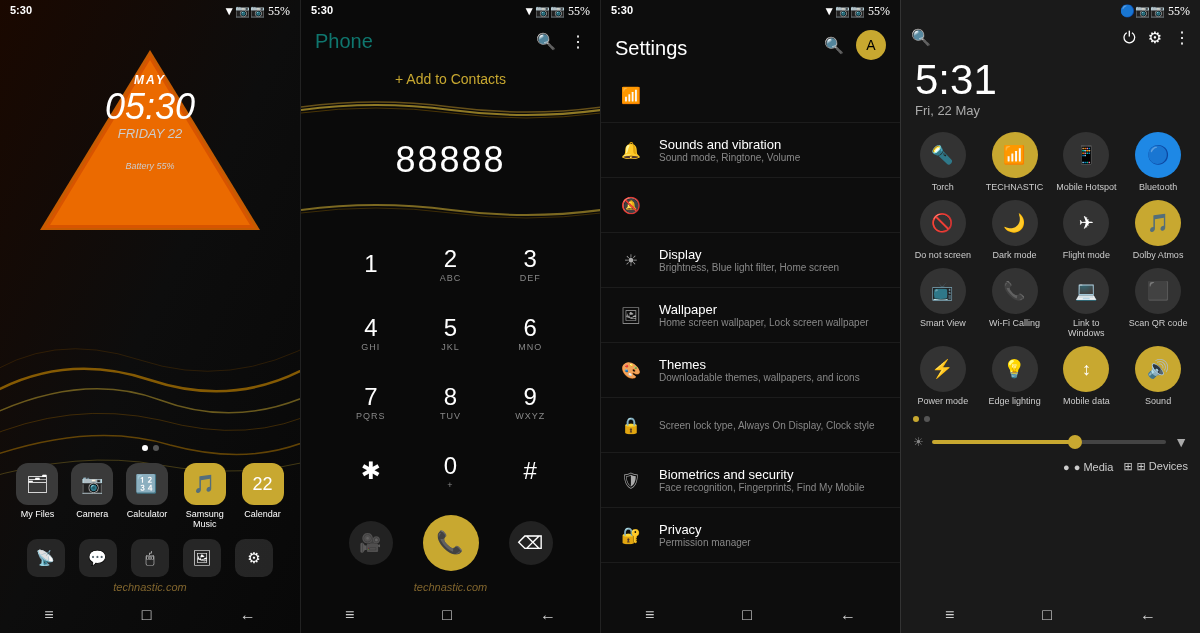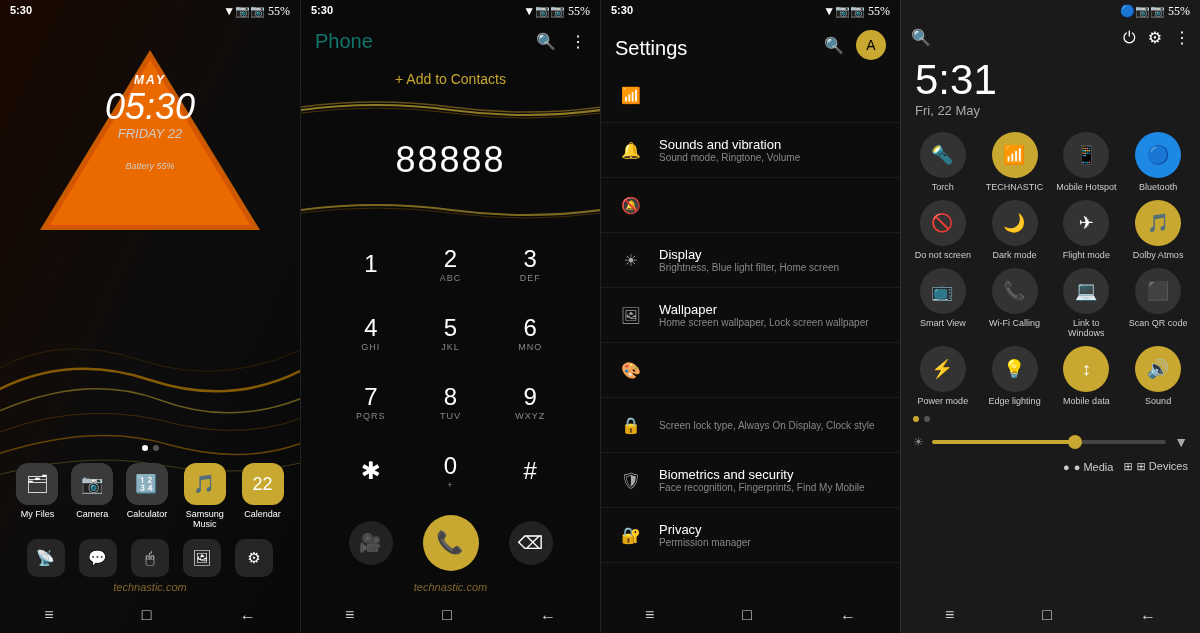--- a/index.html
+++ b/index.html
@@ -568,20 +568,24 @@
       </div>
       <div class="settings-item">
         <div class="settings-icon">🖼</div>
         <div class="settings-text">
           <div class="title">Wallpaper</div>
           <div class="subtitle">Home screen wallpaper, Lock screen wallpaper</div>
         </div>
       </div>
       <div class="settings-item">
         <div class="settings-icon">🎨</div>
+        <div class="settings-text">
+          <div class="title">Themes</div>
+          <div class="subtitle">Downloadable themes, wallpapers, and icons</div>
+        </div>
       </div>
       <div class="settings-item">
         <div class="settings-icon">🔒</div>
         <div class="settings-text">
           <div class="subtitle">Screen lock type, Always On Display, Clock style</div>
         </div>
       </div>
       <div class="settings-item">
         <div class="settings-icon">🛡</div>
         <div class="settings-text">

